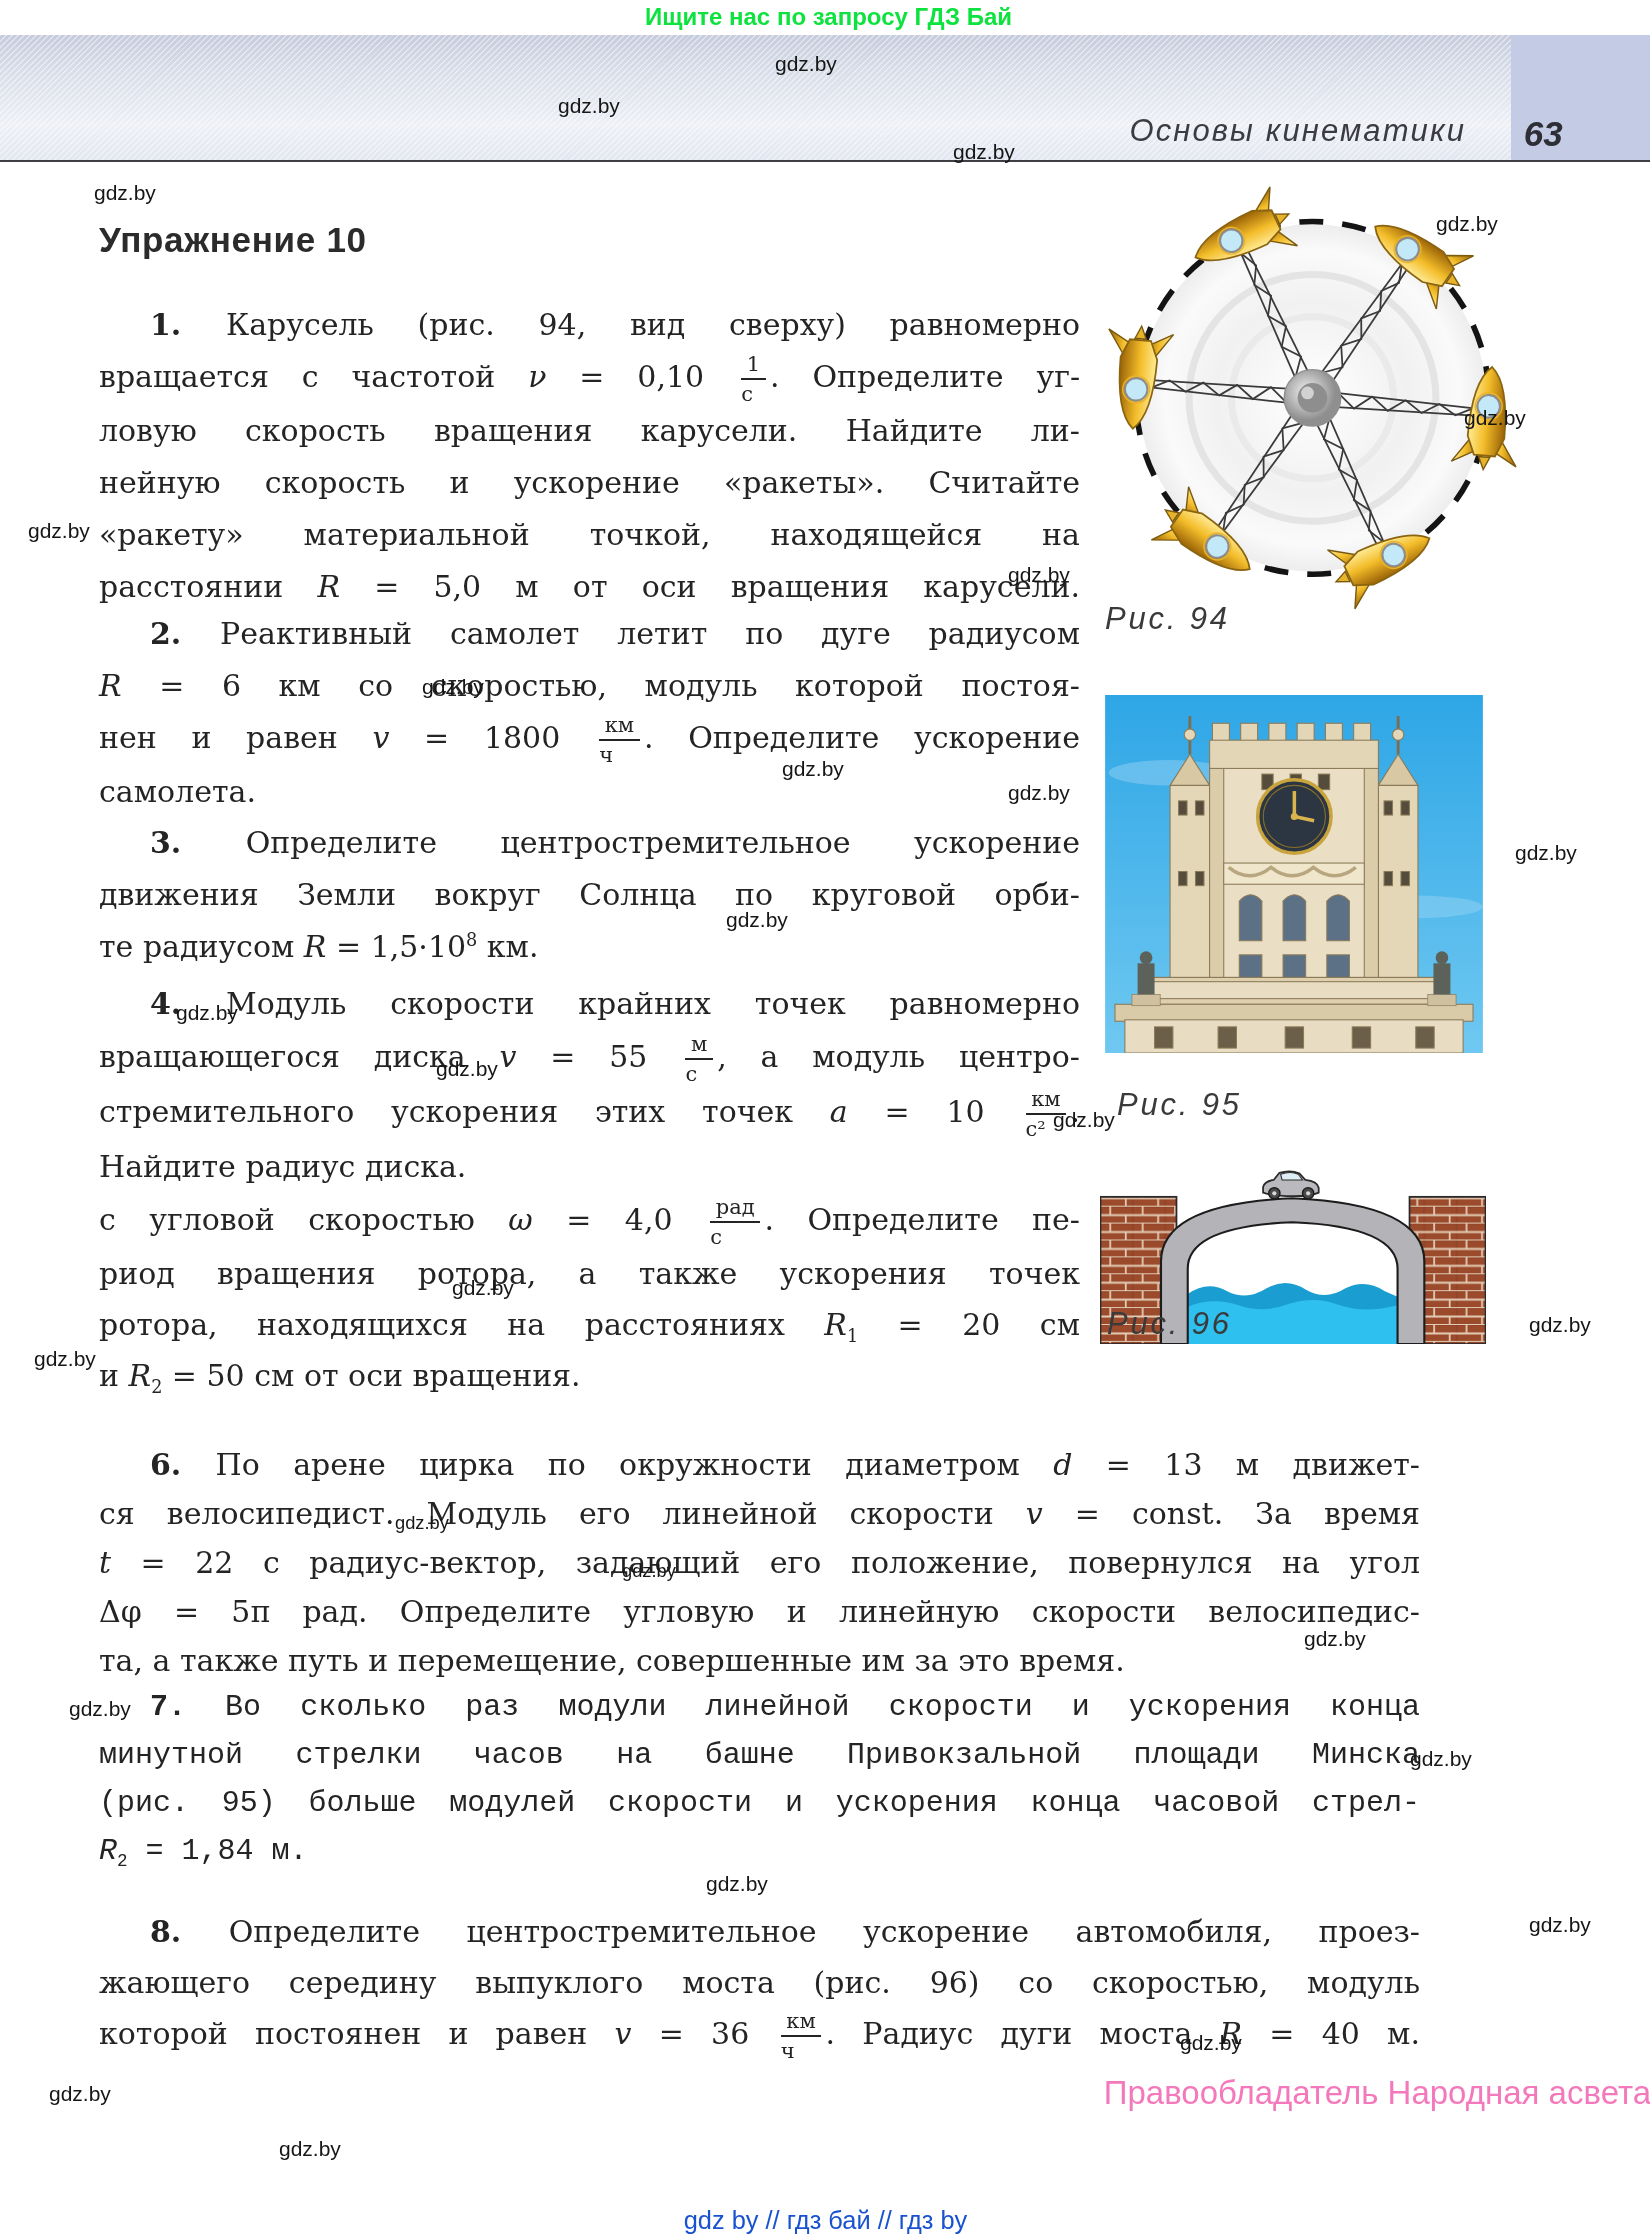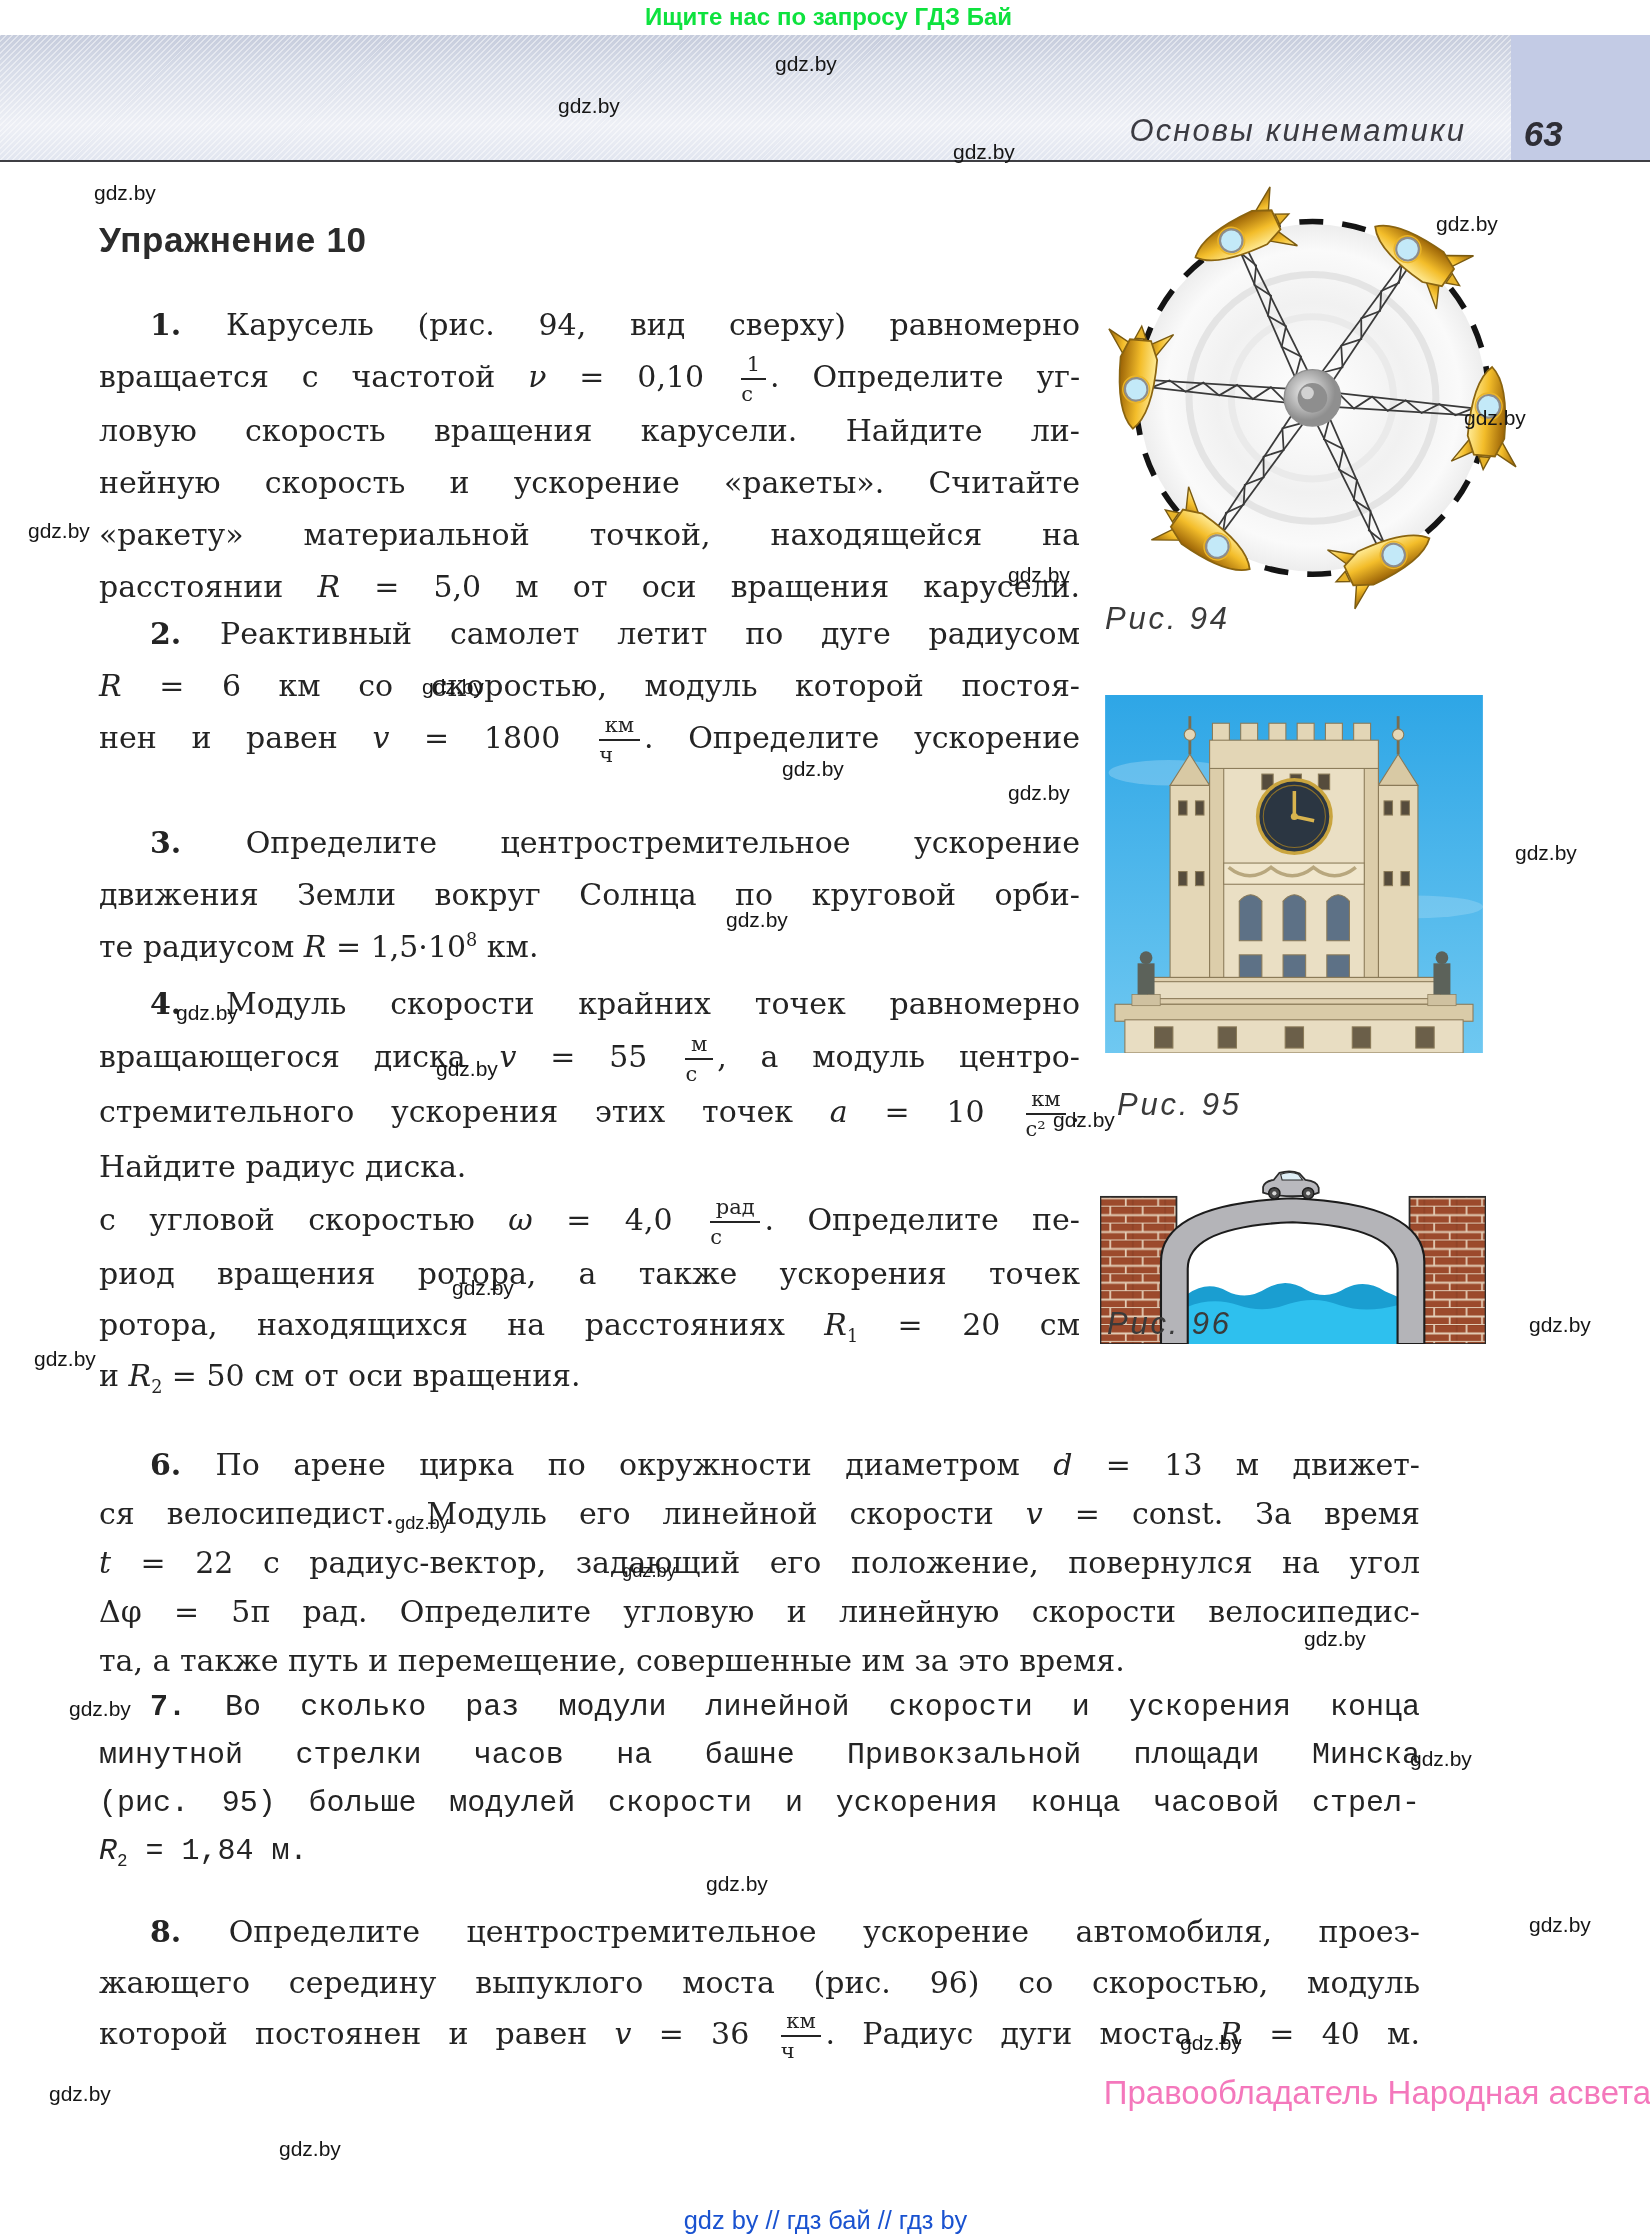--- a/index.html
+++ b/index.html
@@ -79,20 +79,21 @@
       <div class="tline just"><span>вращается с частотой </span><span class="var">ν</span><span> = 0,10 </span><span class="frac"><span class="fnum">1</span><span class="fden">с</span></span><span>. Определите уг-</span></div>
       <div class="tline just"><span>ловую скорость вращения карусели. Найдите ли-</span></div>
       <div class="tline just"><span>нейную скорость и ускорение «ракеты». Считайте</span></div>
       <div class="tline just"><span>«ракету» материальной точкой, находящейся на</span></div>
       <div class="tline just"><span>расстоянии </span><span class="var">R</span><span> = 5,0 м от оси вращения карусели.</span></div>
     </div>
   <div class="problem pr2">
       <div class="tline just ind"><b>2. </b><span>Реактивный самолет летит по дуге радиусом</span></div>
       <div class="tline just"><span class="var">R</span><span> = 6 км со скоростью, модуль которой постоя-</span></div>
       <div class="tline just"><span>нен и равен </span><span class="var">v</span><span> = 1800 </span><span class="frac"><span class="fnum">км</span><span class="fden">ч</span></span><span>. Определите ускорение</span></div>
+      <div class="tline"><span>самолета.</span></div>
     </div>
   <div class="problem pr3">
       <div class="tline just ind"><b>3. </b><span>Определите центростремительное ускорение</span></div>
       <div class="tline just"><span>движения Земли вокруг Солнца по круговой орби-</span></div>
       <div class="tline"><span>те радиусом </span><span class="var">R</span><span> = 1,5·10</span><sup>8</sup><span> км.</span></div>
     </div>
   <div class="problem pr4">
       <div class="tline just ind"><b>4. </b><span>Модуль скорости крайних точек равномерно</span></div>
       <div class="tline just"><span>вращающегося диска </span><span class="var">v</span><span> = 55 </span><span class="frac"><span class="fnum">м</span><span class="fden">с</span></span><span>, а модуль центро-</span></div>
       <div class="tline just"><span>стремительного ускорения этих точек </span><span class="var">a</span><span> = 10 </span><span class="frac"><span class="fnum">км</span><span class="fden">с²</span></span><span>.</span></div>

